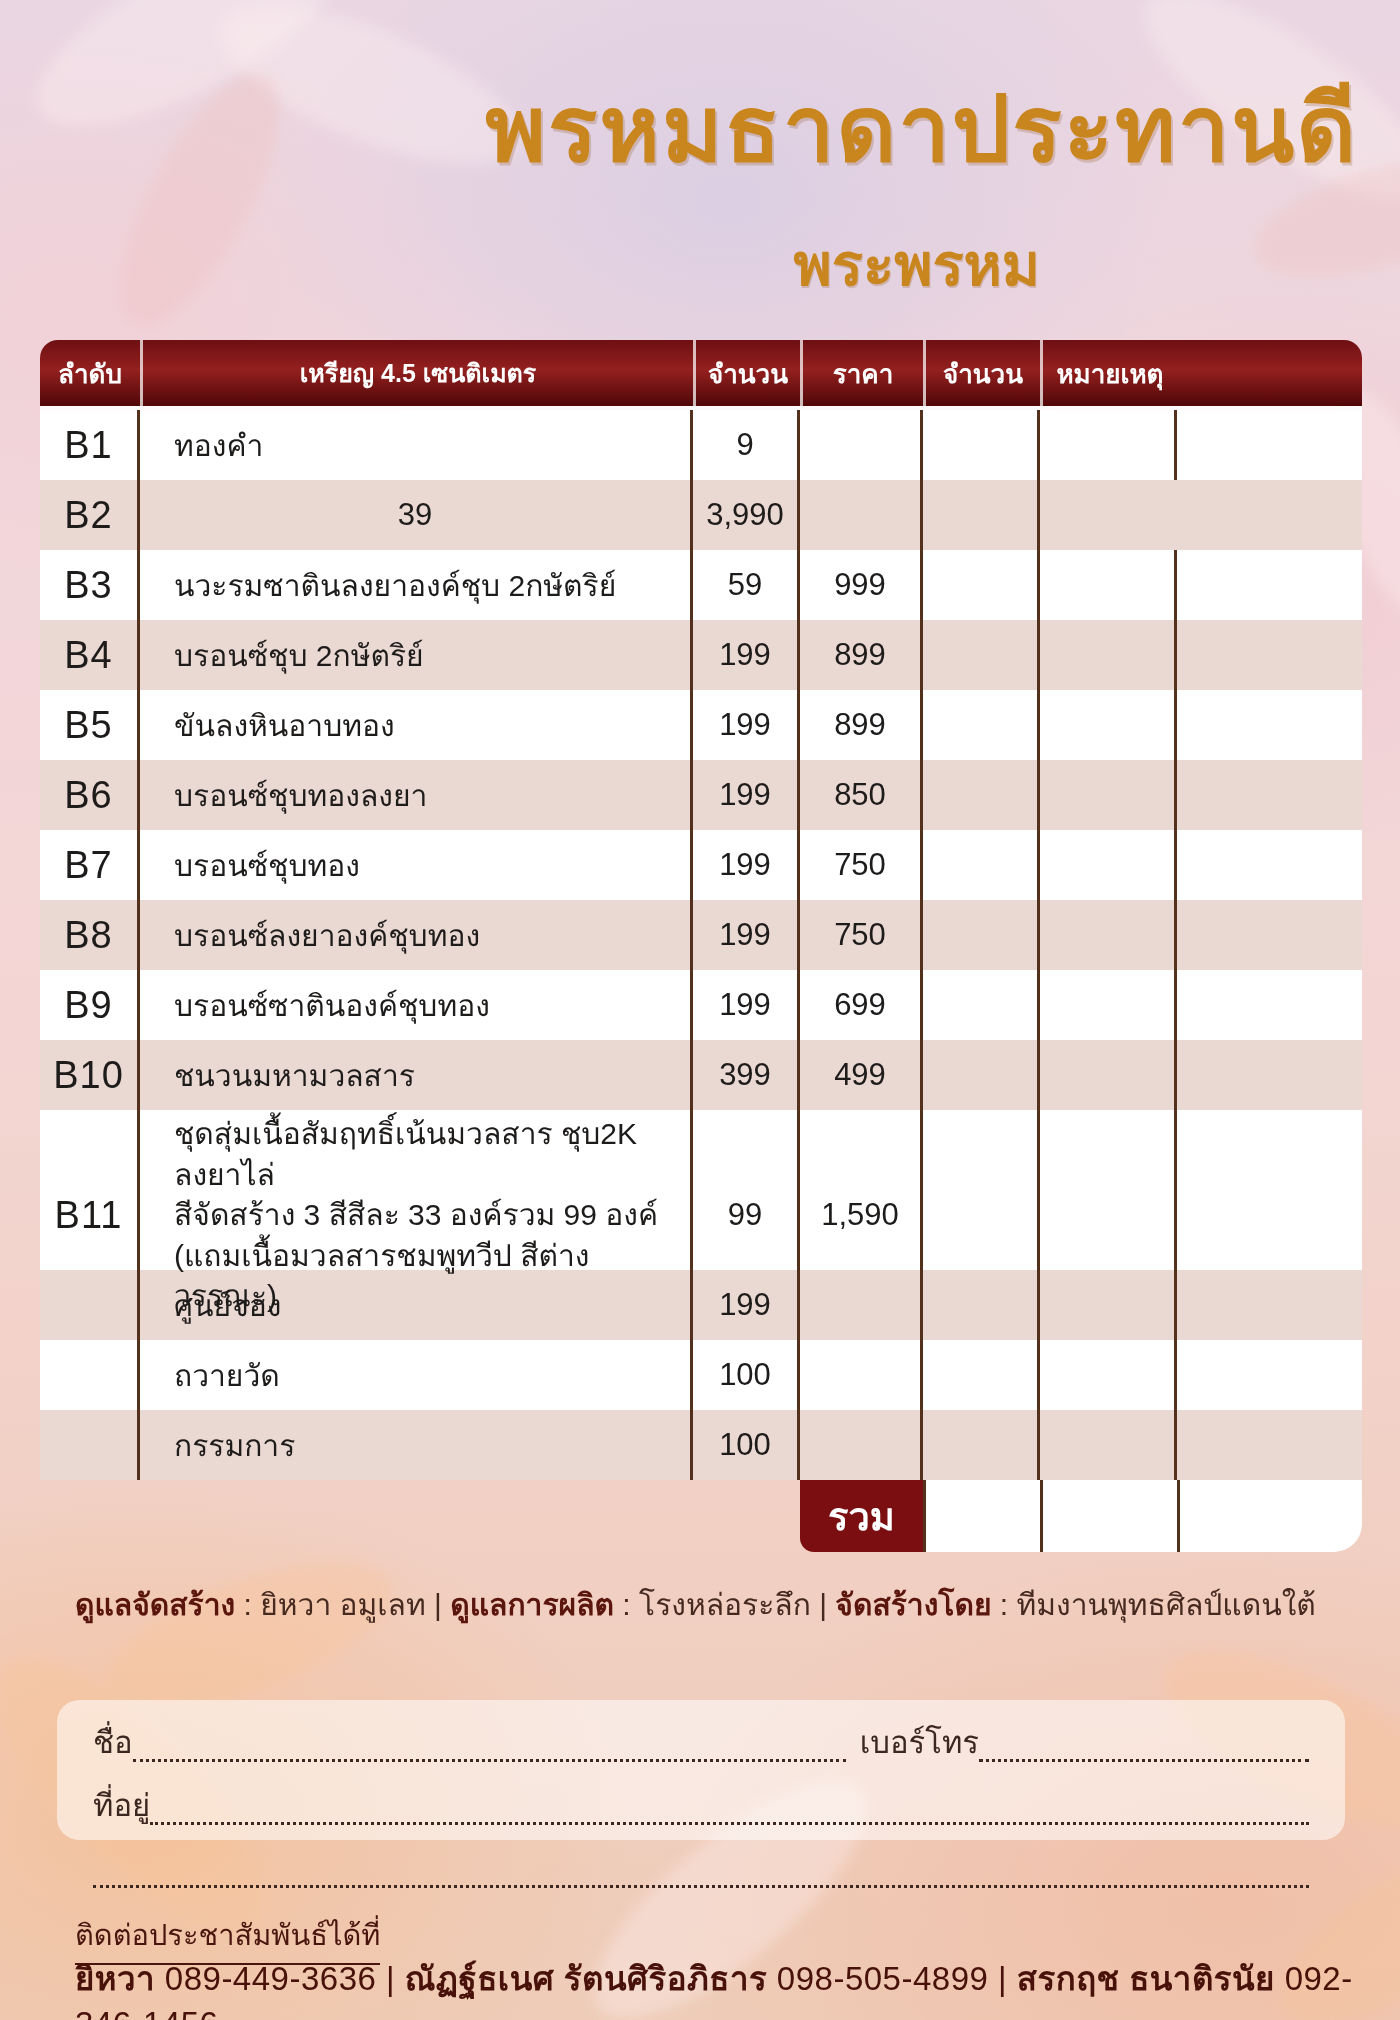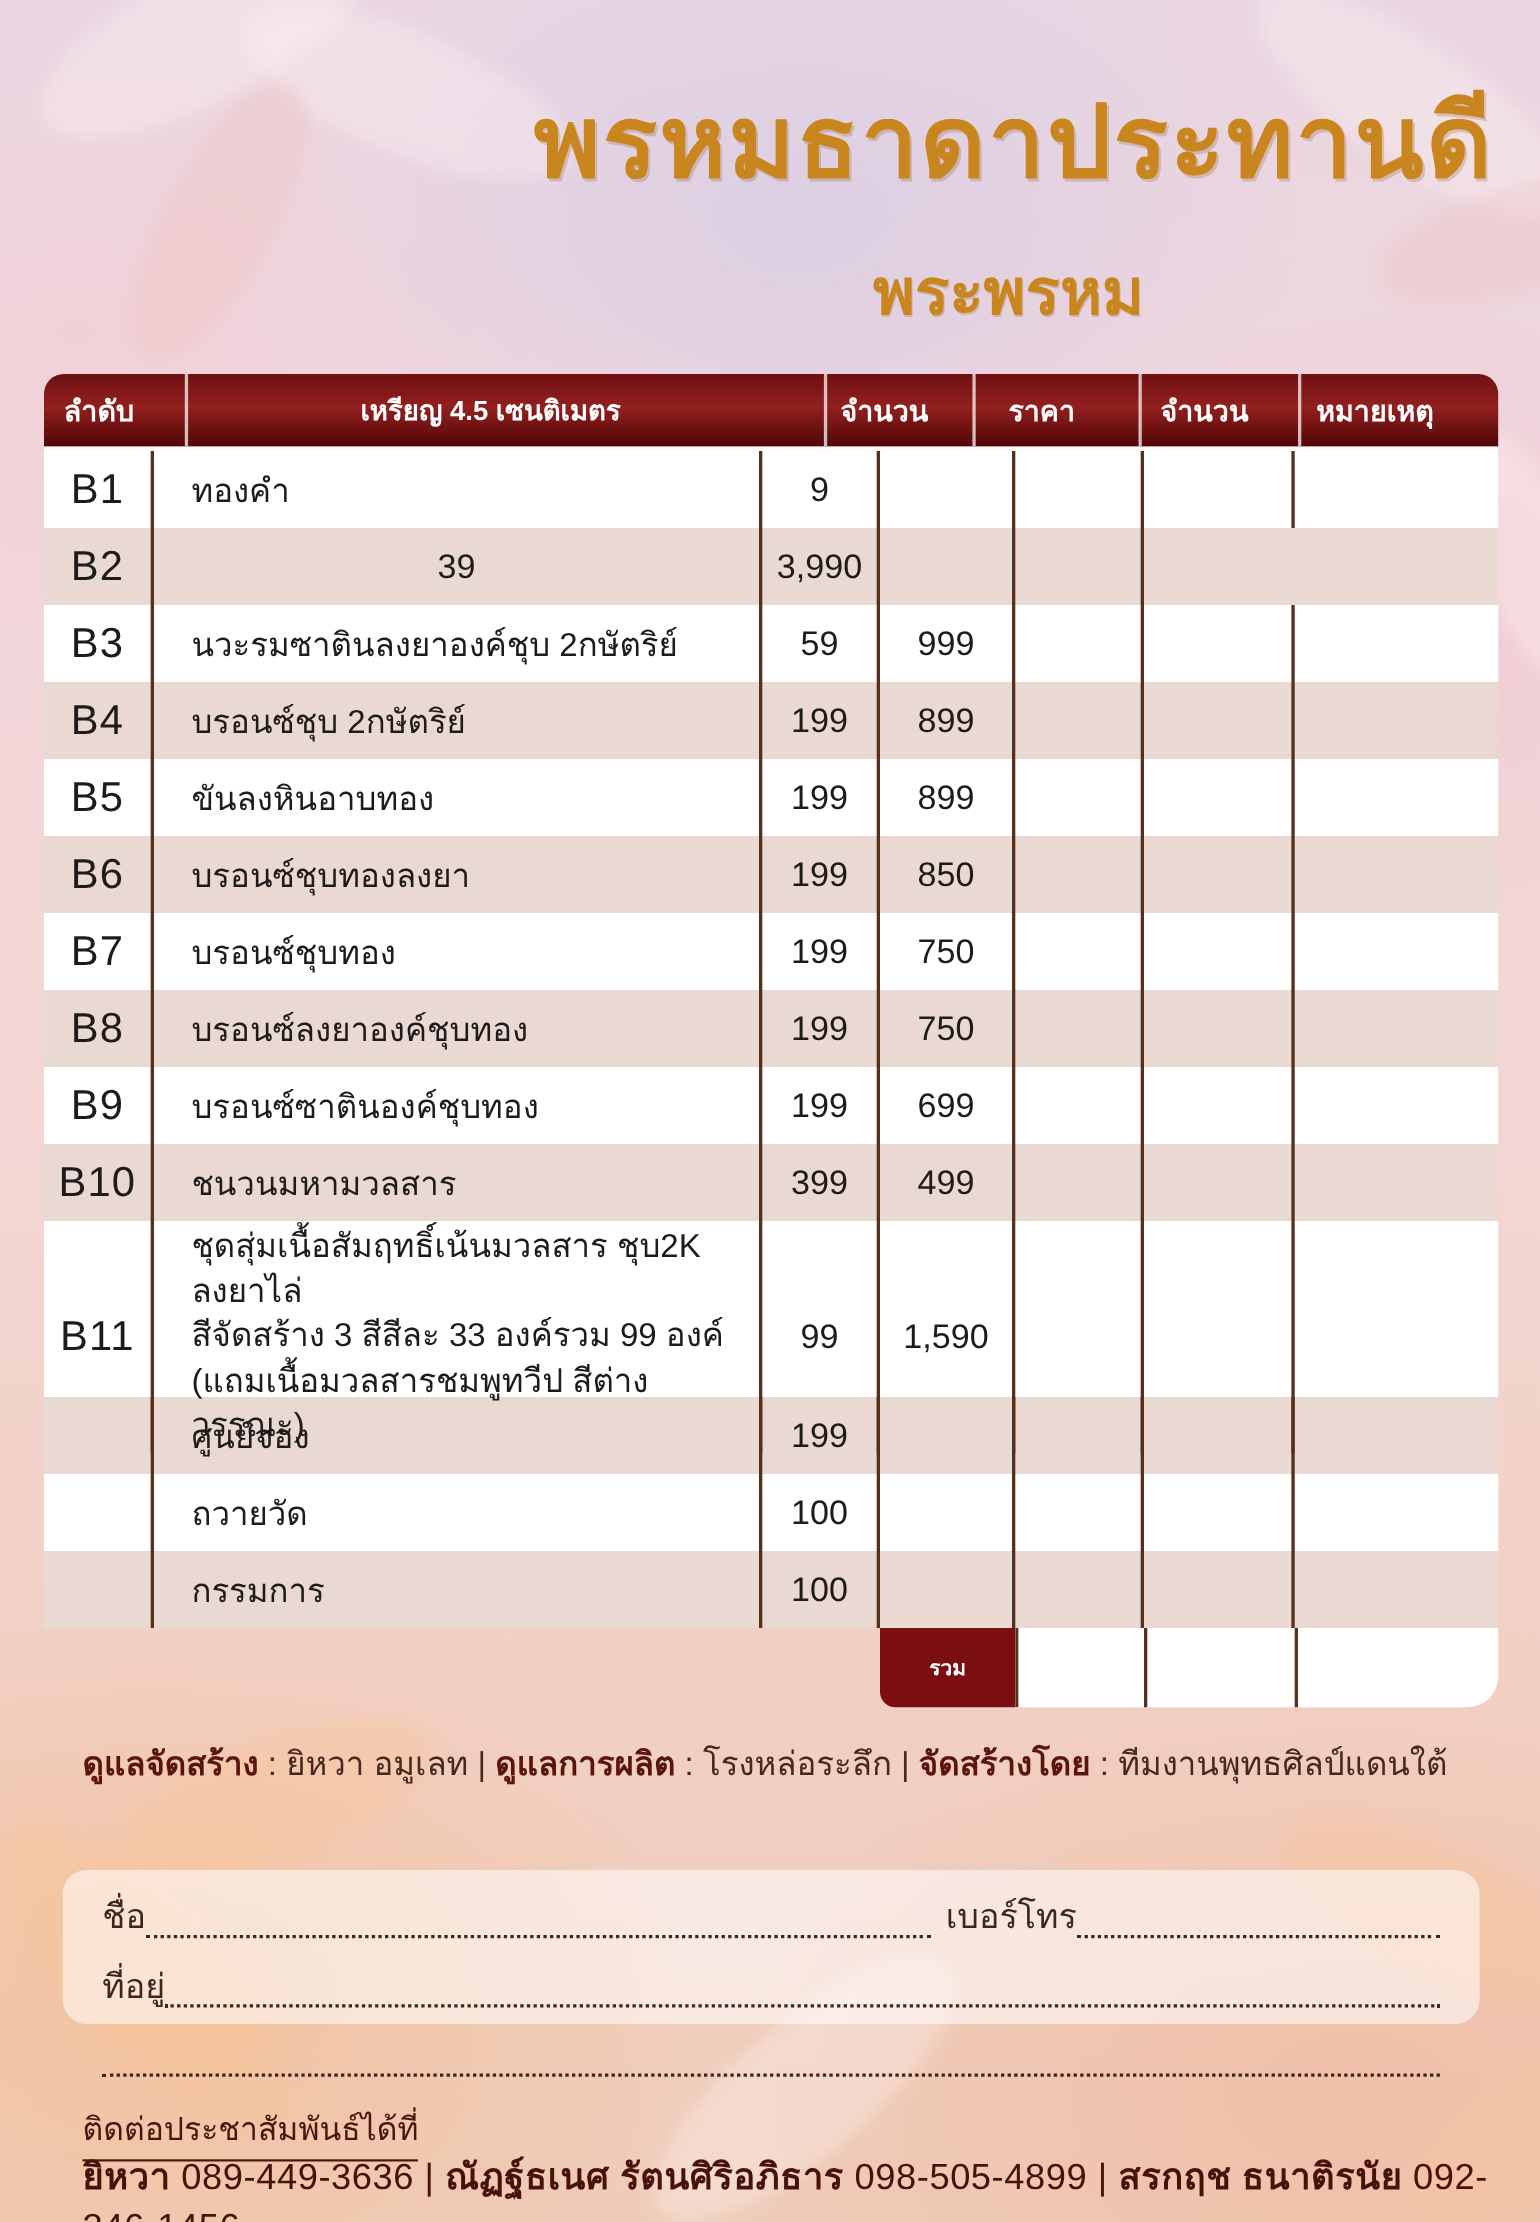--- a/index.html
+++ b/index.html
@@ -23,39 +23,39 @@
   .title-main { position:absolute; top:72px; right:42px; font-family:"DejaVu Serif", serif;
     font-weight:bold; font-size:92px; line-height:1.25; color:#ca861e;
     text-shadow:2px 3px 0 rgba(130,75,12,.22); letter-spacing:2px; }
   .title-sub { position:absolute; top:218px; right:360px; font-family:"DejaVu Serif", serif;
     font-weight:bold; font-size:58px; color:#ca861e; text-shadow:1px 2px 0 rgba(130,75,12,.22); }
 
   
   .ptable { position:absolute; left:40px; top:340px; width:1322px; }
   .thead { display:grid; grid-template-columns:100px 553px 107px 123px 117px 137px 185px;
     height:66px; border-radius:18px 18px 0 0; overflow:hidden;
-    background:linear-gradient(180deg,#6e0f12 0%,#93201f 45%,#500608 100%);gap:28px; }
+    background:linear-gradient(180deg,#6e0f12 0%,#93201f 45%,#500608 100%); }
   .thead .hcell { display:flex; align-items:center; justify-content:center; color:#fff;
     font-weight:bold; font-size:26px; border-left:3px solid rgba(255,255,255,.72); }
   .thead .hcell:first-child { border-left:none; }
   .thead .hcell.big { font-size:25px; }
   .gapline { height:4px; background:rgba(255,255,255,.88); }
   .row { display:grid; grid-template-columns:100px 553px 107px 123px 117px 137px 185px; height:70px; }
   .row.tall { height:160px; }
   .row.white { background:#ffffff; }
   .row.pink { background:#ead8d3; }
   .cell { display:flex; align-items:center; justify-content:center;
     border-right:3px solid #53311d; color:#1e1c1b; font-size:31px; }
   .cell:last-child { border-right:none; }
   .cell.code { font-size:38px; font-weight:500; letter-spacing:1px; }
   .cell.name { justify-content:flex-start; padding:4px 14px 4px 34px; font-size:30px; text-align:left; }
   .cell.name .nl { line-height:1.35; }
   .total-row { position:relative; width:1322px; height:72px; }
   .total-cell { position:absolute; left:760px; top:0; width:123px; height:72px;
-    background:#7a0e11; color:#fff; font-size:19px; font-weight:bold;
+    background:#7a0e11; color:#fff; font-size:38px; font-weight:bold;
     display:flex; align-items:center; justify-content:center; border-radius:0 0 0 14px; }
   .total-right { position:absolute; left:883px; top:0; width:439px; height:72px;
     background:#ffffff; border-left:3px solid #53311d; border-radius:0 0 28px 0; }
   .tr-line { position:absolute; top:0; width:3px; height:72px; background:#53311d; }
 
   
   .credits { position:absolute; left:75px; top:1575px; width:1280px; color:#46291f;
     font-size:30px; line-height:2.0; }
   .credits b { color:#5a150d; font-weight:bold; }
 

